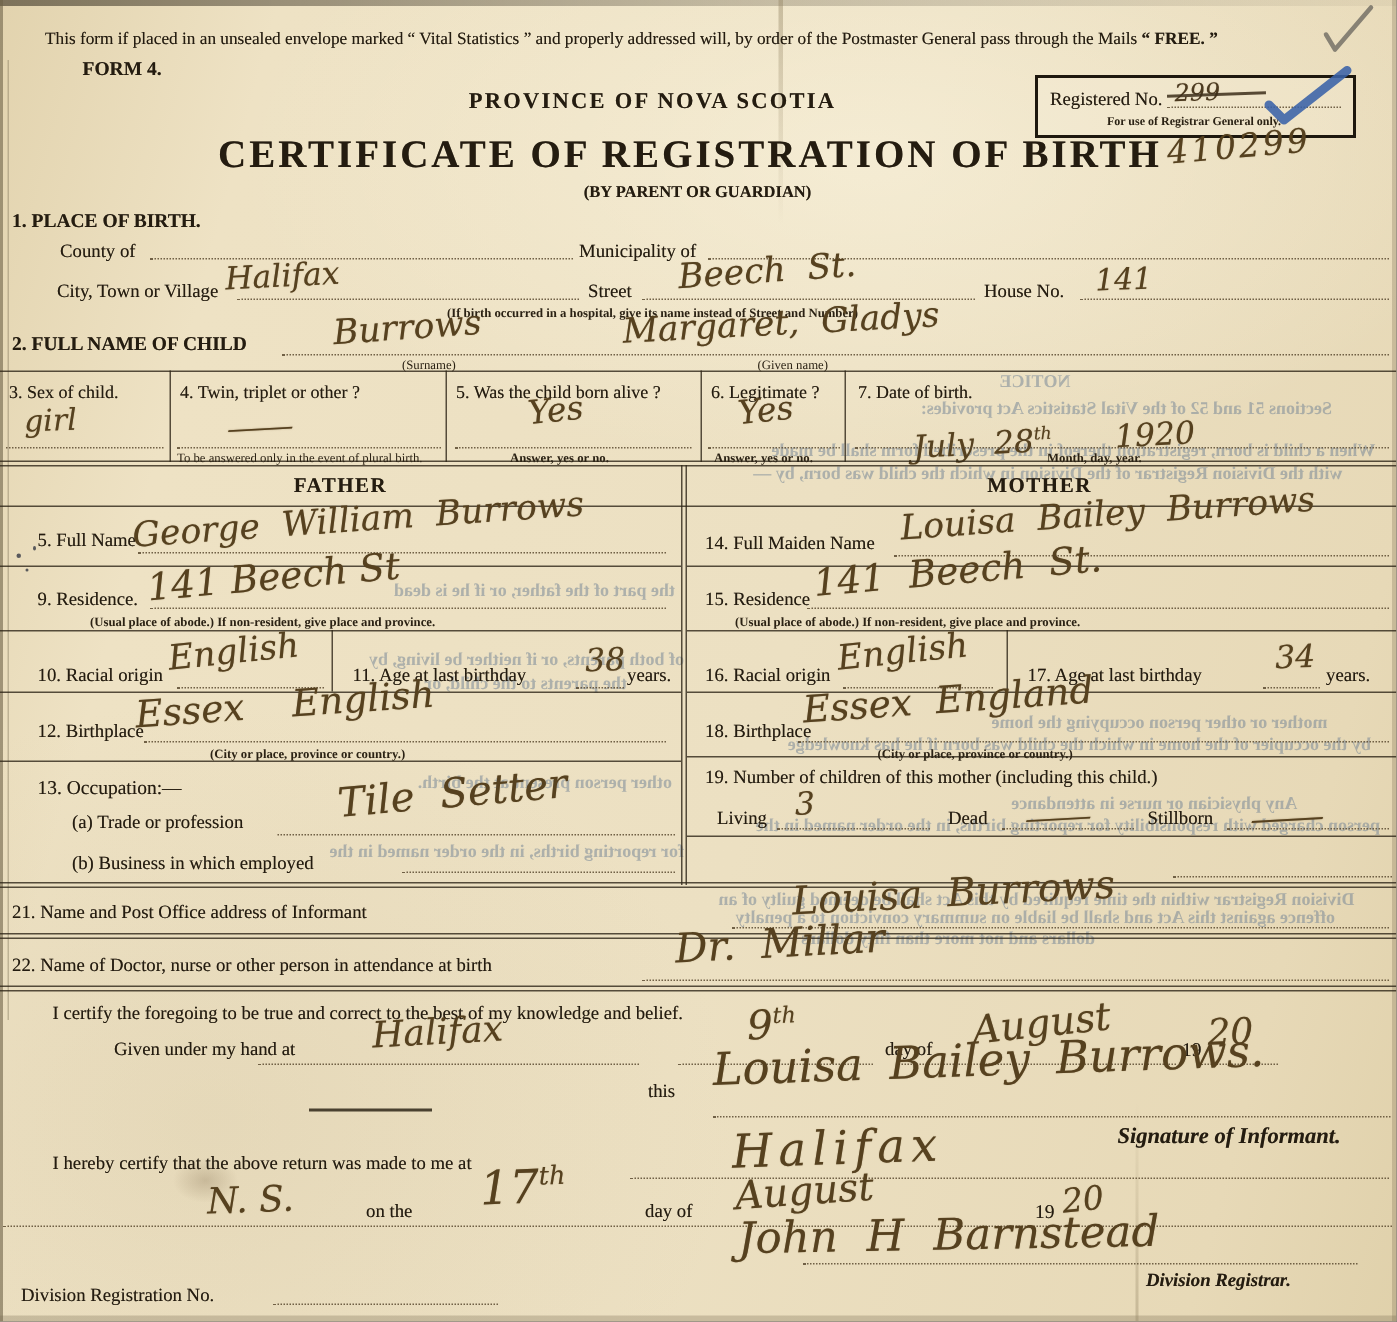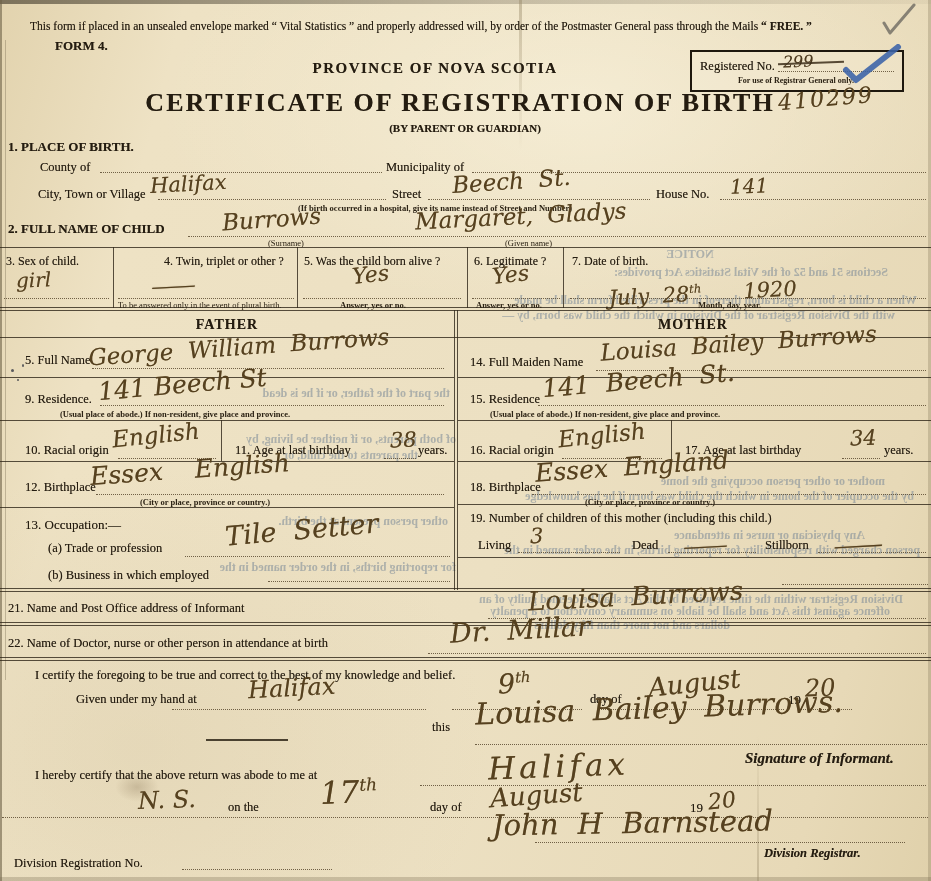--- a/index.html
+++ b/index.html
@@ -112,21 +112,21 @@
   <div class="hline" style="left:0;top:247px;width:931px;"></div>
   <div class="vline" style="left:113px;top:247px;height:61px;"></div>
   <div class="vline" style="left:297px;top:247px;height:61px;"></div>
   <div class="vline" style="left:467px;top:247px;height:61px;"></div>
   <div class="vline" style="left:563px;top:247px;height:61px;"></div>
 
   <div class="print" style="left:6px;top:254px;font-size:12px;">3. Sex of child.</div>
   <div class="hw" style="left:16px;top:268px;font-size:20px;">girl</div>
   <div class="dotted" style="left:4px;top:297px;width:105px;"></div>
 
-  <div class="print" style="left:120px;top:254px;font-size:12px;margin-left:44px;">4. Twin, triplet or other ?</div>
+  <div class="print" style="left:120px;top:254px;font-size:12px;">4. Twin, triplet or other ?</div>
   <div class="hw" style="left:150px;top:276px;font-size:18px;"><span class="dash">—</span></div>
   <div class="dotted" style="left:118px;top:297px;width:176px;"></div>
   <div class="note" style="left:118px;top:300px;font-weight:normal;">To be answered only in the event of plural birth.</div>
 
   <div class="print" style="left:304px;top:254px;font-size:12px;">5. Was the child born alive ?</div>
   <div class="hw" style="left:352px;top:262px;font-size:22px;transform:rotate(-6deg);">Yes</div>
   <div class="dotted" style="left:303px;top:297px;width:158px;"></div>
   <div class="note" style="left:340px;top:300px;font-weight:bold;">Answer, yes or no.</div>
 
   <div class="print" style="left:474px;top:254px;font-size:12px;">6. Legitimate ?</div>
@@ -252,26 +252,26 @@
   <div class="hw" style="left:648px;top:668px;font-size:26px;transform:rotate(-6deg);">August</div>
   <div class="print" style="left:788px;top:692px;font-size:13px;">19</div>
   <div class="dotted" style="left:800px;top:708px;width:52px;"></div>
   <div class="hw" style="left:805px;top:674px;font-size:24px;">20</div>
 
   <div class="hw" style="left:475px;top:690px;font-size:30px;word-spacing:8px;transform:rotate(-2deg);">Louisa Bailey Burrows.</div>
   <div class="dotted" style="left:475px;top:743px;width:452px;"></div>
   <div class="abs" style="left:206px;top:739px;width:82px;height:2px;background:rgba(46,38,24,.85);"></div>
   <div class="print it" style="left:745px;top:750px;font-size:15px;">Signature of Informant.</div>
 
-  <div class="print" style="left:35px;top:768px;">I hereby certify that the above return was abode to me at</div>
+  <div class="print" style="left:35px;top:768px;">I hereby certify that the above return was made to me at</div>
   <div class="dotted" style="left:420px;top:784px;width:506px;"></div>
   <div class="hw" style="left:488px;top:748px;font-size:31px;letter-spacing:4px;transform:rotate(-2deg);">Halifax</div>
   <div class="dotted" style="left:2px;top:816px;width:926px;"></div>
   <div class="hw" style="left:138px;top:786px;font-size:24px;">N. S.</div>
-  <div class="print" style="left:228px;top:800px;text-align:right;">on the</div>
+  <div class="print" style="left:244px;top:800px;text-align:right;">on the</div>
   <div class="hw" style="left:320px;top:774px;font-size:31px;"><span>17</span><span class="sup">th</span></div>
   <div class="print" style="left:430px;top:800px;">day of</div>
   <div class="hw" style="left:490px;top:780px;font-size:26px;transform:rotate(-4deg);">August</div>
   <div class="print" style="left:690px;top:800px;font-size:13px;">19</div>
   <div class="hw" style="left:708px;top:788px;font-size:22px;transform:rotate(-6deg);">20</div>
 
   <div class="hw" style="left:492px;top:806px;font-size:29px;word-spacing:10px;transform:rotate(-1deg);">John H Barnstead</div>
   <div class="dotted" style="left:535px;top:841px;width:370px;"></div>
   <div class="print it" style="left:764px;top:846px;font-size:12.5px;">Division Registrar.</div>
 

